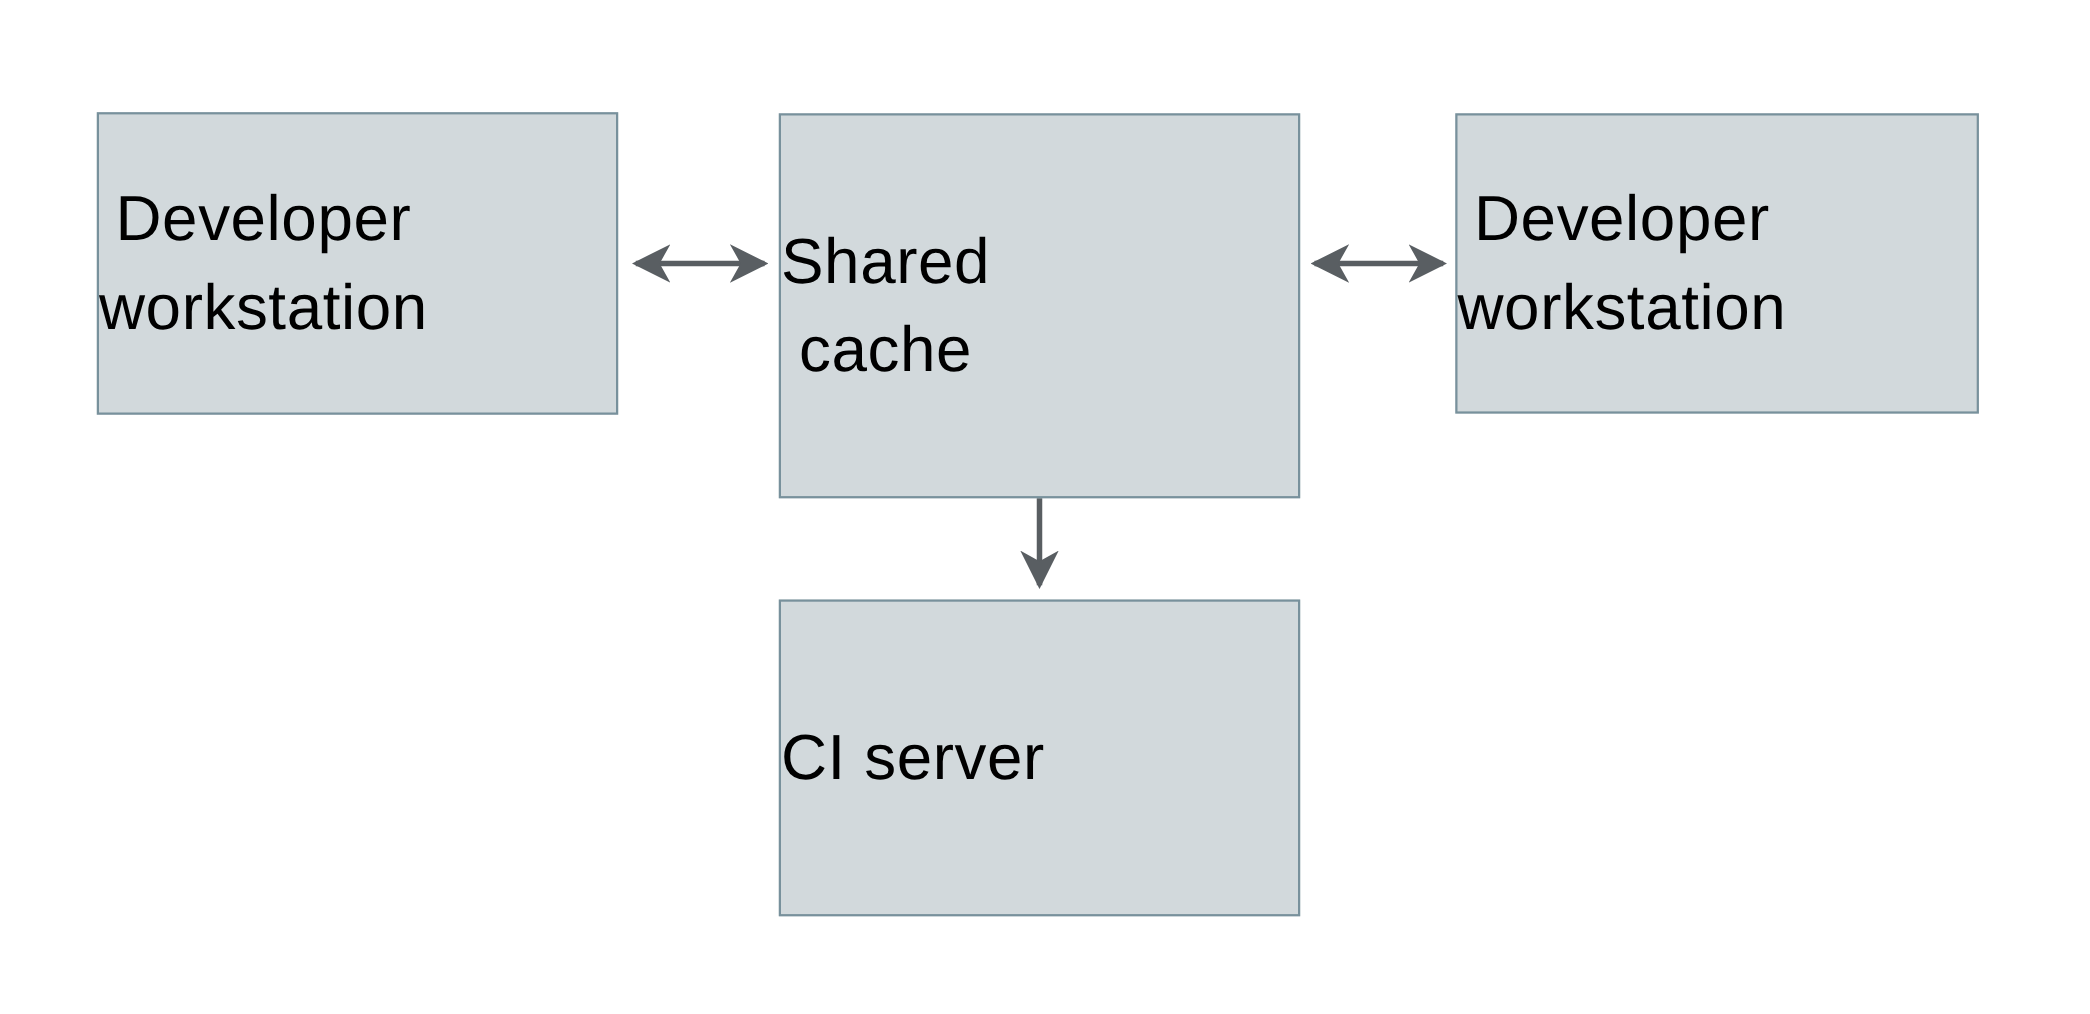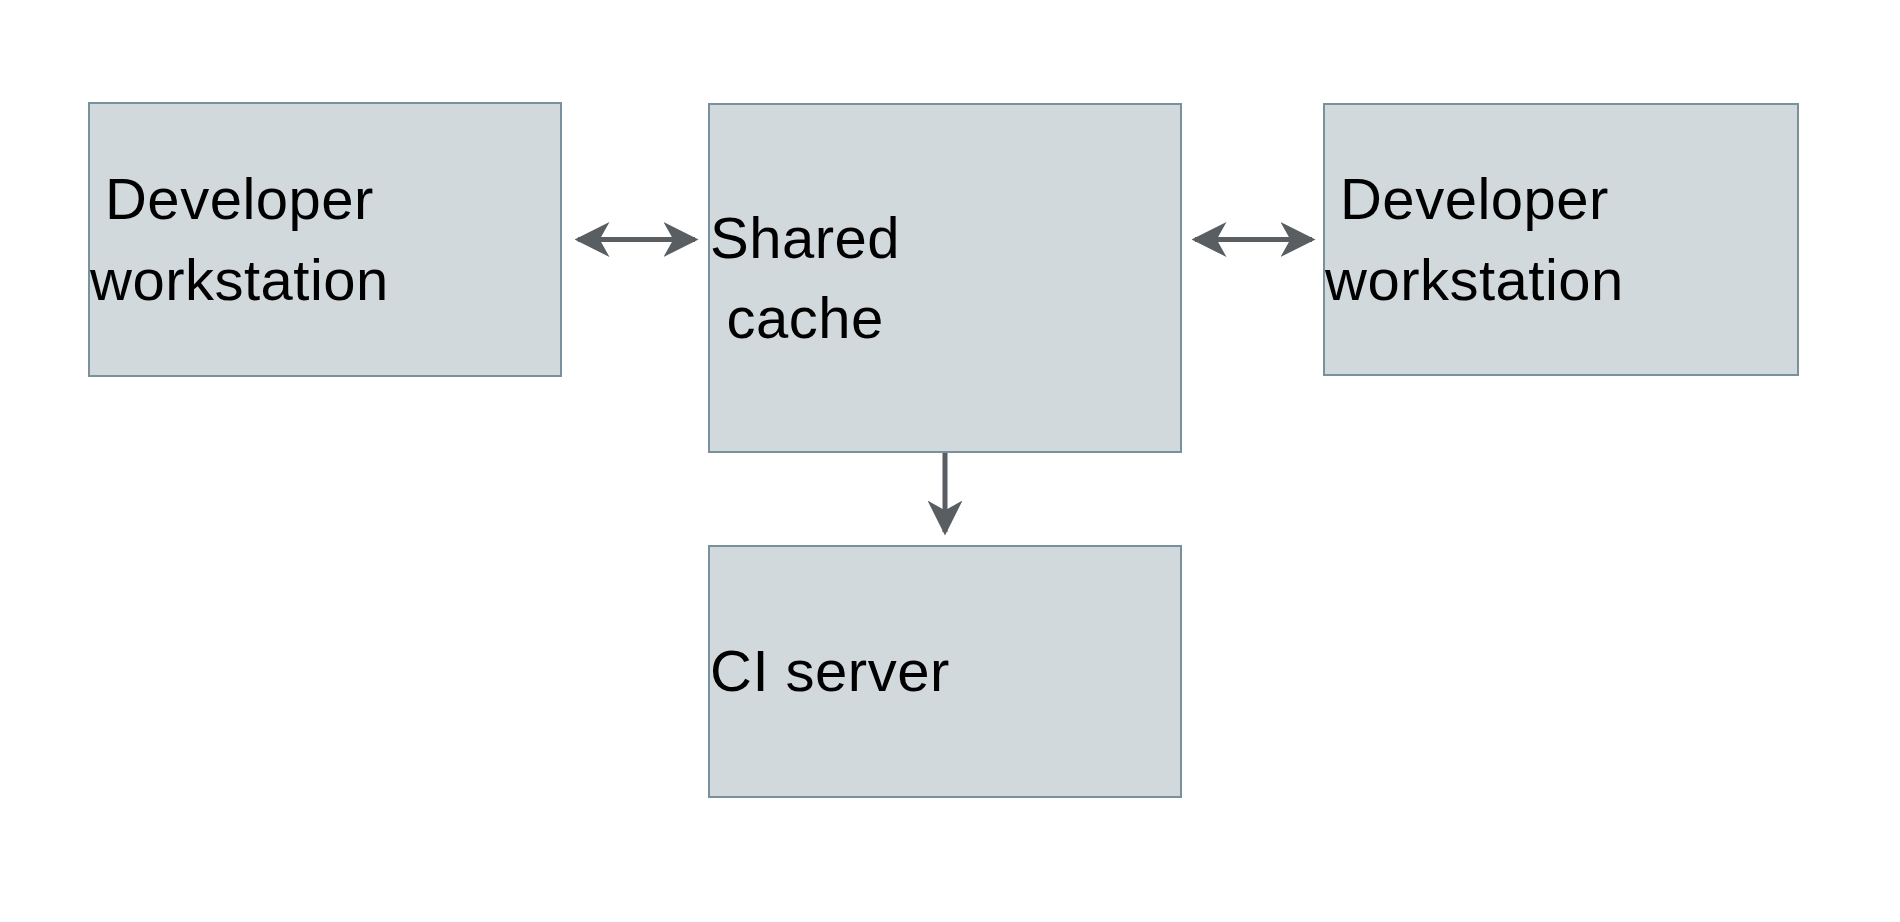--- a/index.html
+++ b/index.html
@@ -28,21 +28,21 @@
   .node-label {
     color: var(--text-color, #000000);
     font-size: 58px;
     line-height: 1.38;
     white-space: pre-line;
     letter-spacing: 0.5px;
   }
   #node-dev-left   { left: 88px;   top: 102px; width: 474px; height: 275px; }
   #node-shared     { left: 708px;  top: 103px; width: 474px; height: 350px; }
   #node-dev-right  { left: 1323px; top: 103px; width: 476px; height: 273px; }
-  #node-ci         { left: 708px;  top: 545px; width: 474px; height: 253px; }
+  #node-ci         { left: 708px;  top: 545px; width: 474px; height: 288px; }
 
   svg.connectors {
     position: absolute;
     left: 0; top: 0;
     width: 1900px;
     height: 922px;
     pointer-events: none;
   }
   .arrow-line {
     stroke: var(--arrow-color, #595e62);

